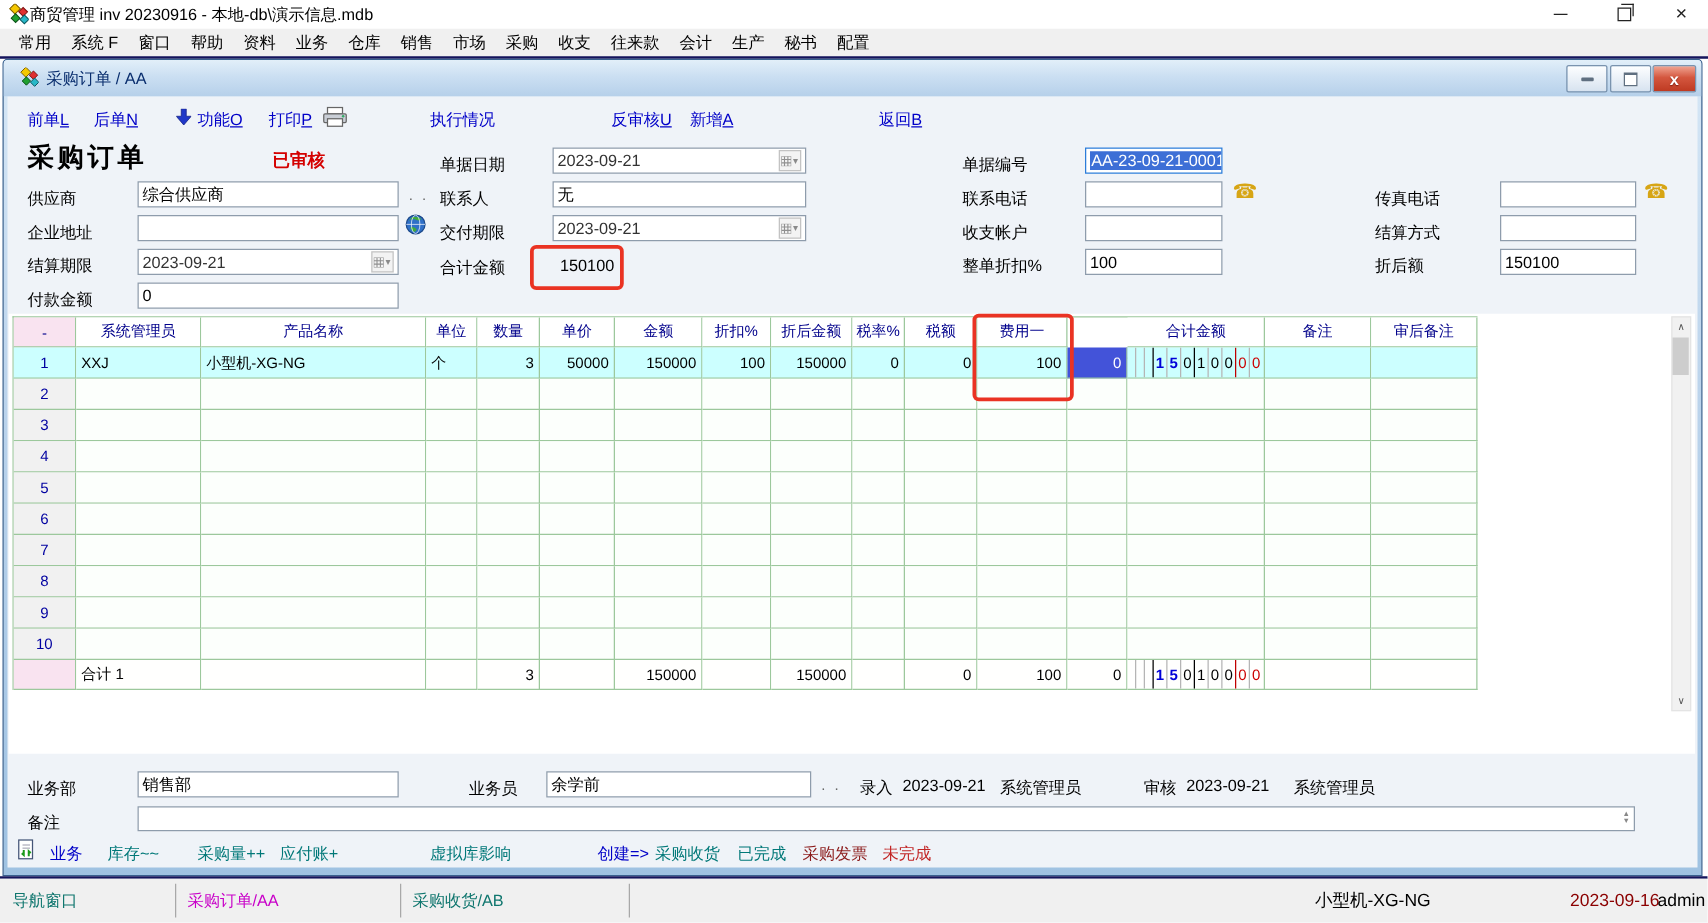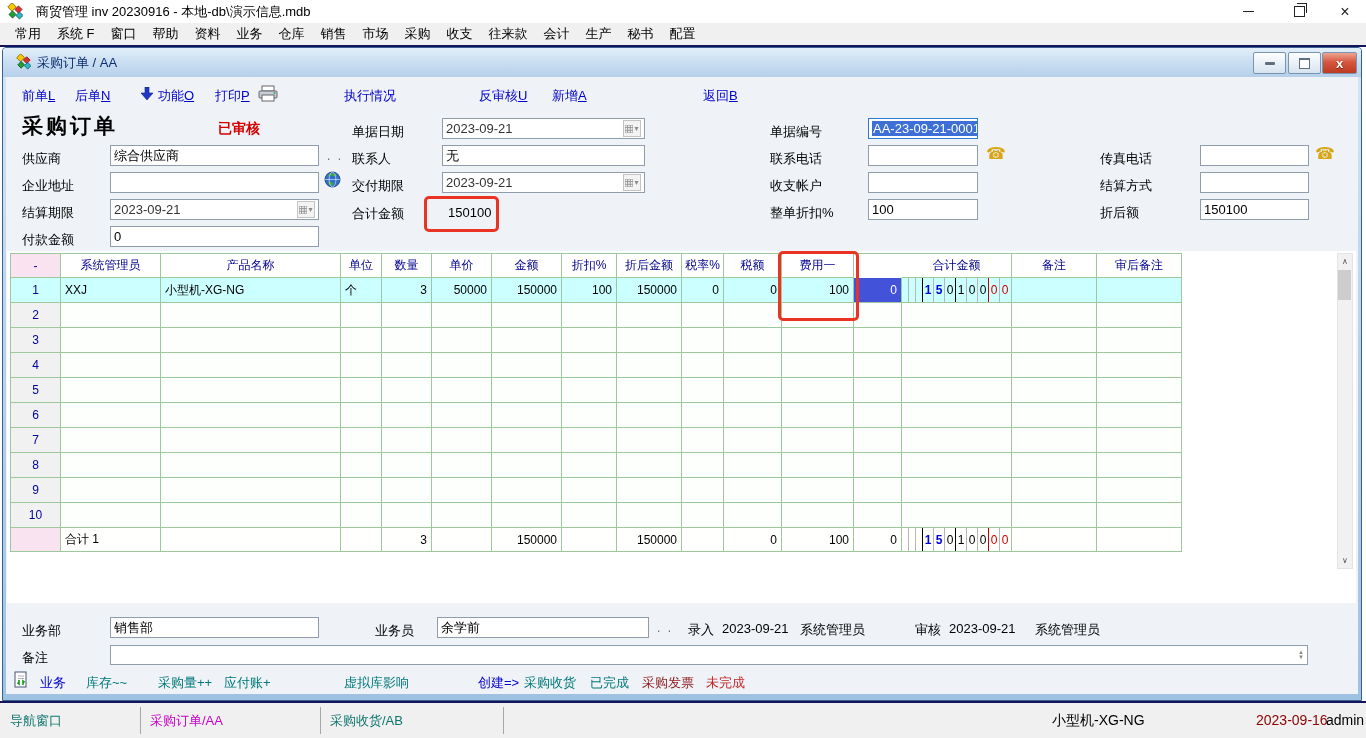--- a/index.html
+++ b/index.html
@@ -100,21 +100,21 @@
 </head>
 <body>
 
 <div class="abs" id="titlebar">
   <svg class="abs" style="left:6px;top:3px" width="17" height="17" viewBox="0 0 17 17">
     <rect x="3" y="1" width="6" height="6" fill="#F5C800" stroke="#806000" stroke-width="0.8" transform="rotate(45 6 4)"></rect>
     <rect x="10" y="4" width="5" height="5" fill="#E03030" stroke="#801010" stroke-width="0.8" transform="rotate(45 12.5 6.5)"></rect>
     <rect x="4" y="9" width="5" height="5" fill="#20A030" stroke="#0A5018" stroke-width="0.8" transform="rotate(45 6.5 11.5)"></rect>
     <rect x="11" y="10" width="5" height="5" fill="#28B8C8" stroke="#0A5860" stroke-width="0.8" transform="rotate(45 13.5 12.5)"></rect>
   </svg>
-  <span id="title-text" style="margin-left:36px">商贸管理 inv 20230916 - 本地-db\演示信息.mdb</span>
+  <span id="title-text" style="margin-left:24px">商贸管理 inv 20230916 - 本地-db\演示信息.mdb</span>
   <div class="abs winbtn" style="left:1233px;top:1px">
       <div id="win-min-bar"></div>
     </div>
   <div class="abs winbtn" style="left:1284px;top:1px">
       <div id="win-restore-box"></div>
     </div>
   <div class="abs winbtn" style="left:1330px;top:1px;font-size:16px">
       <span>×</span>
     </div>
 </div>
@@ -159,21 +159,21 @@
     <span>x</span>
   </div>
 <div class="abs" id="client-bottom-line"></div>
 
 <div id="toolbar-links">
     <a class="tlink" style="left: 22px;">前单<u>L</u></a>
     <a class="tlink" style="left: 75px;">后单<u>N</u></a>
     <a class="tlink" style="left: 158px;">功能<u>O</u></a>
     <a class="tlink" style="left: 215px;">打印<u>P</u></a>
     <a class="tlink" style="left: 344px;">执行情况</a>
-    <a class="tlink" style="left: 479px;">反审核<u>U</u></a>
+    <a class="tlink" style="left: 489px;">反审核<u>U</u></a>
     <a class="tlink" style="left: 552px;">新增<u>A</u></a>
     <a class="tlink" style="left: 703px;">返回<u>B</u></a>
   </div>
 <svg class="abs" style="left:141px;top:87px" width="12" height="14" viewBox="0 0 12 14">
   <polygon points="4,0 8,0 8,6 12,6 6,13 0,6 4,6" fill="#2038C8" stroke="#101E80" stroke-width="0.6"></polygon>
 </svg>
 <svg class="abs" style="left:258px;top:85px" width="20" height="17" viewBox="0 0 20 17">
   <rect x="4" y="1" width="12" height="5" fill="#fff" stroke="#666"></rect>
   <rect x="1" y="6" width="18" height="7" rx="1" fill="#C9CED6" stroke="#666"></rect>
   <rect x="4" y="10" width="12" height="6" fill="#fff" stroke="#666"></rect>

